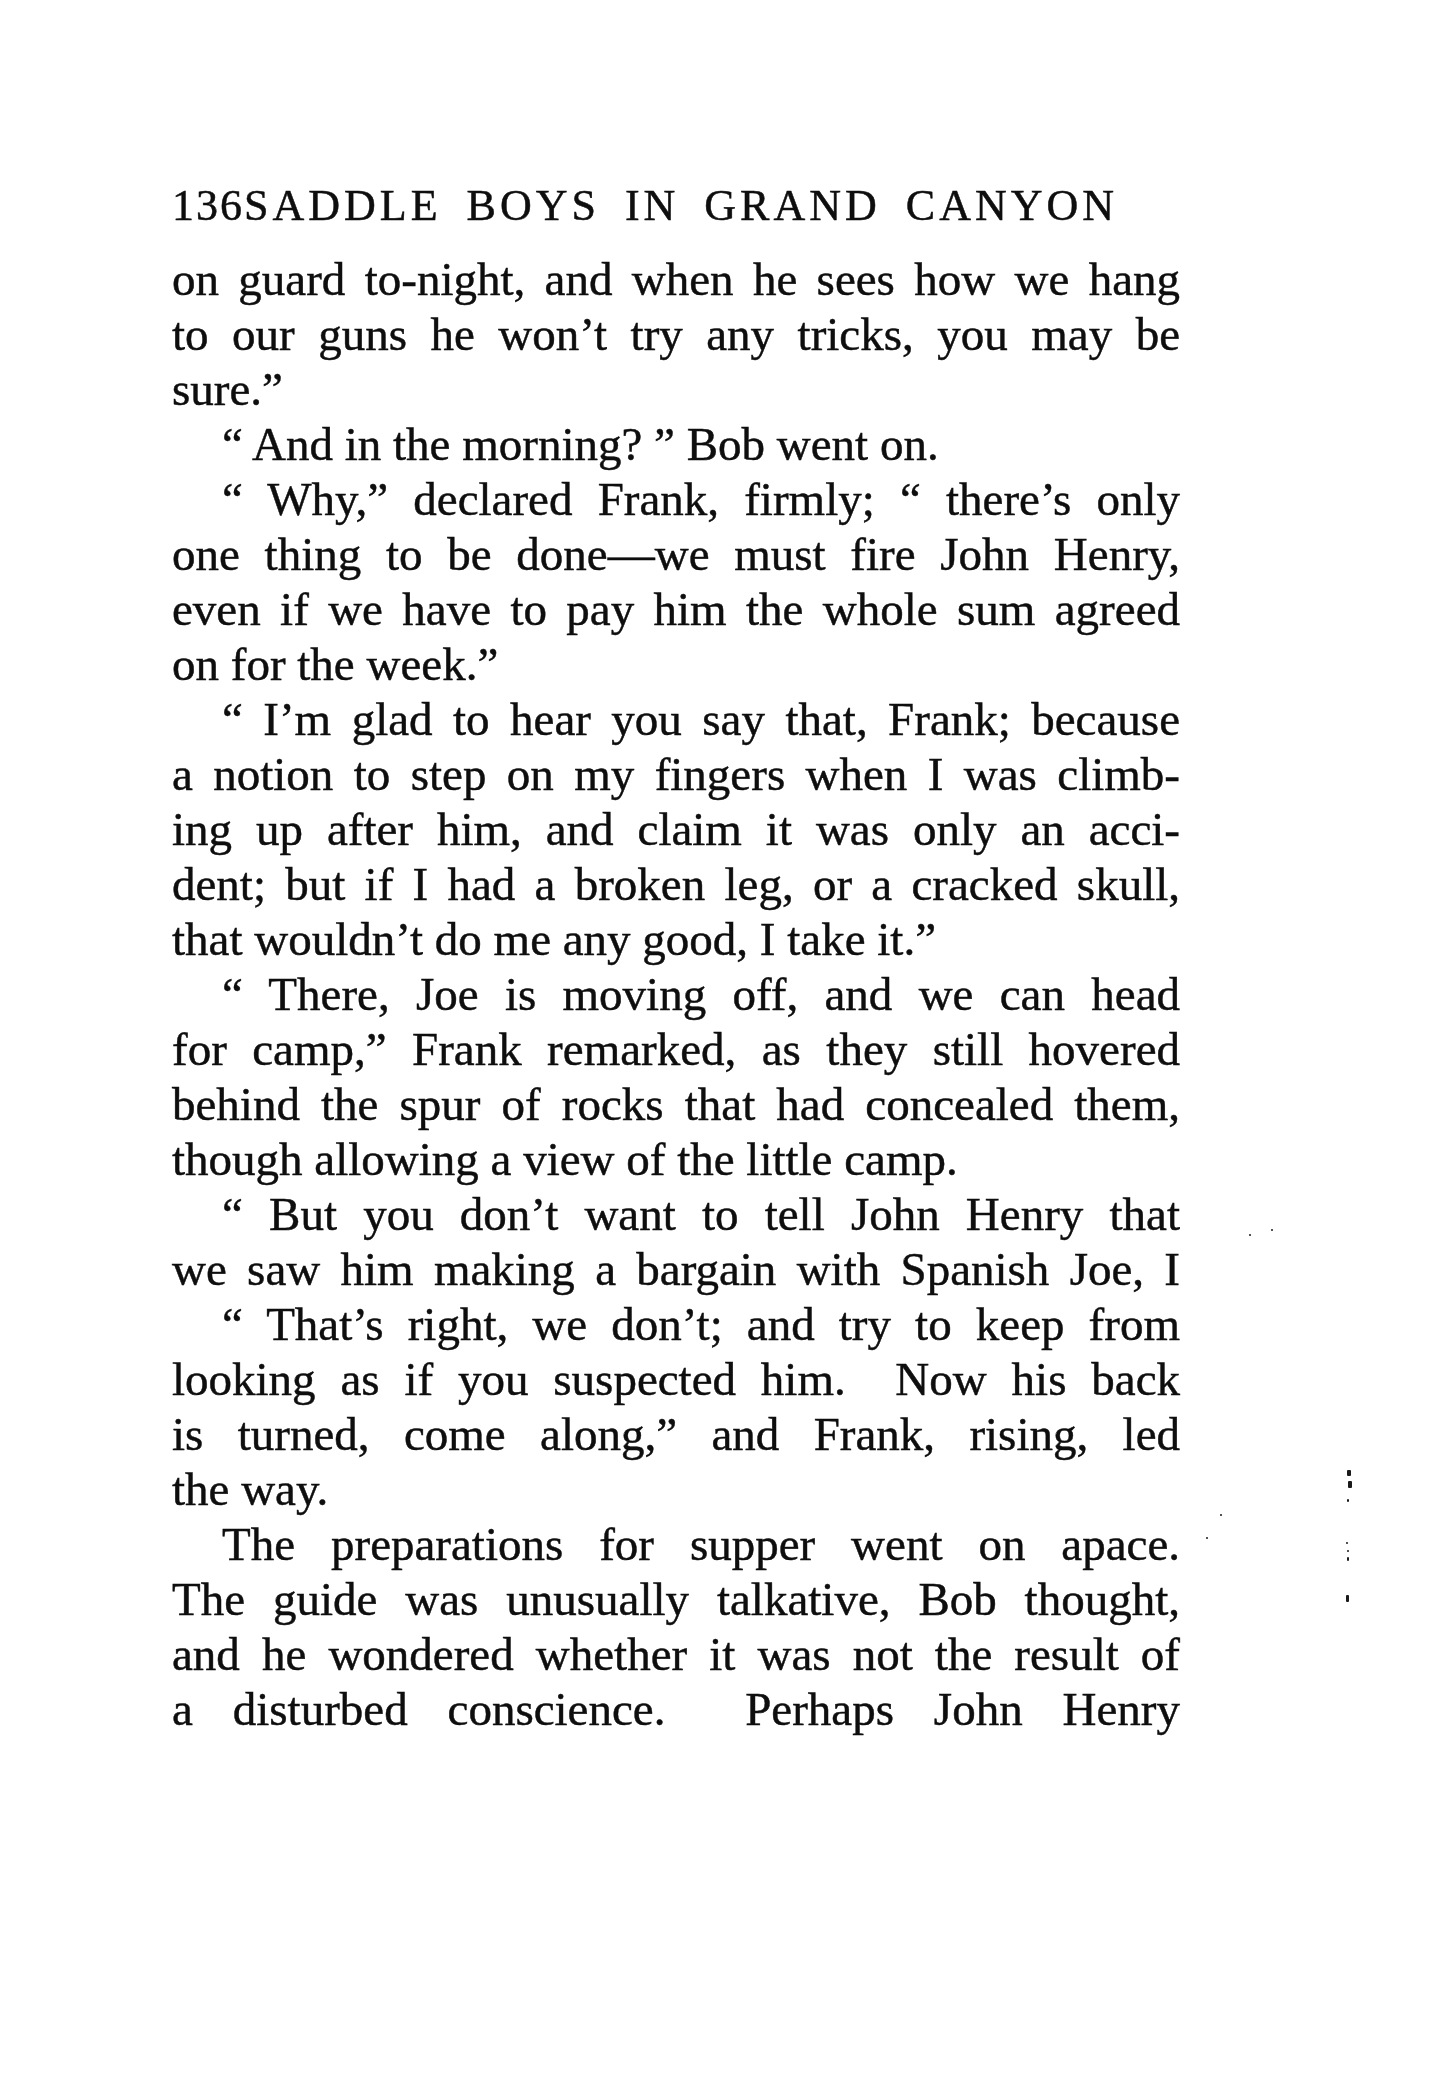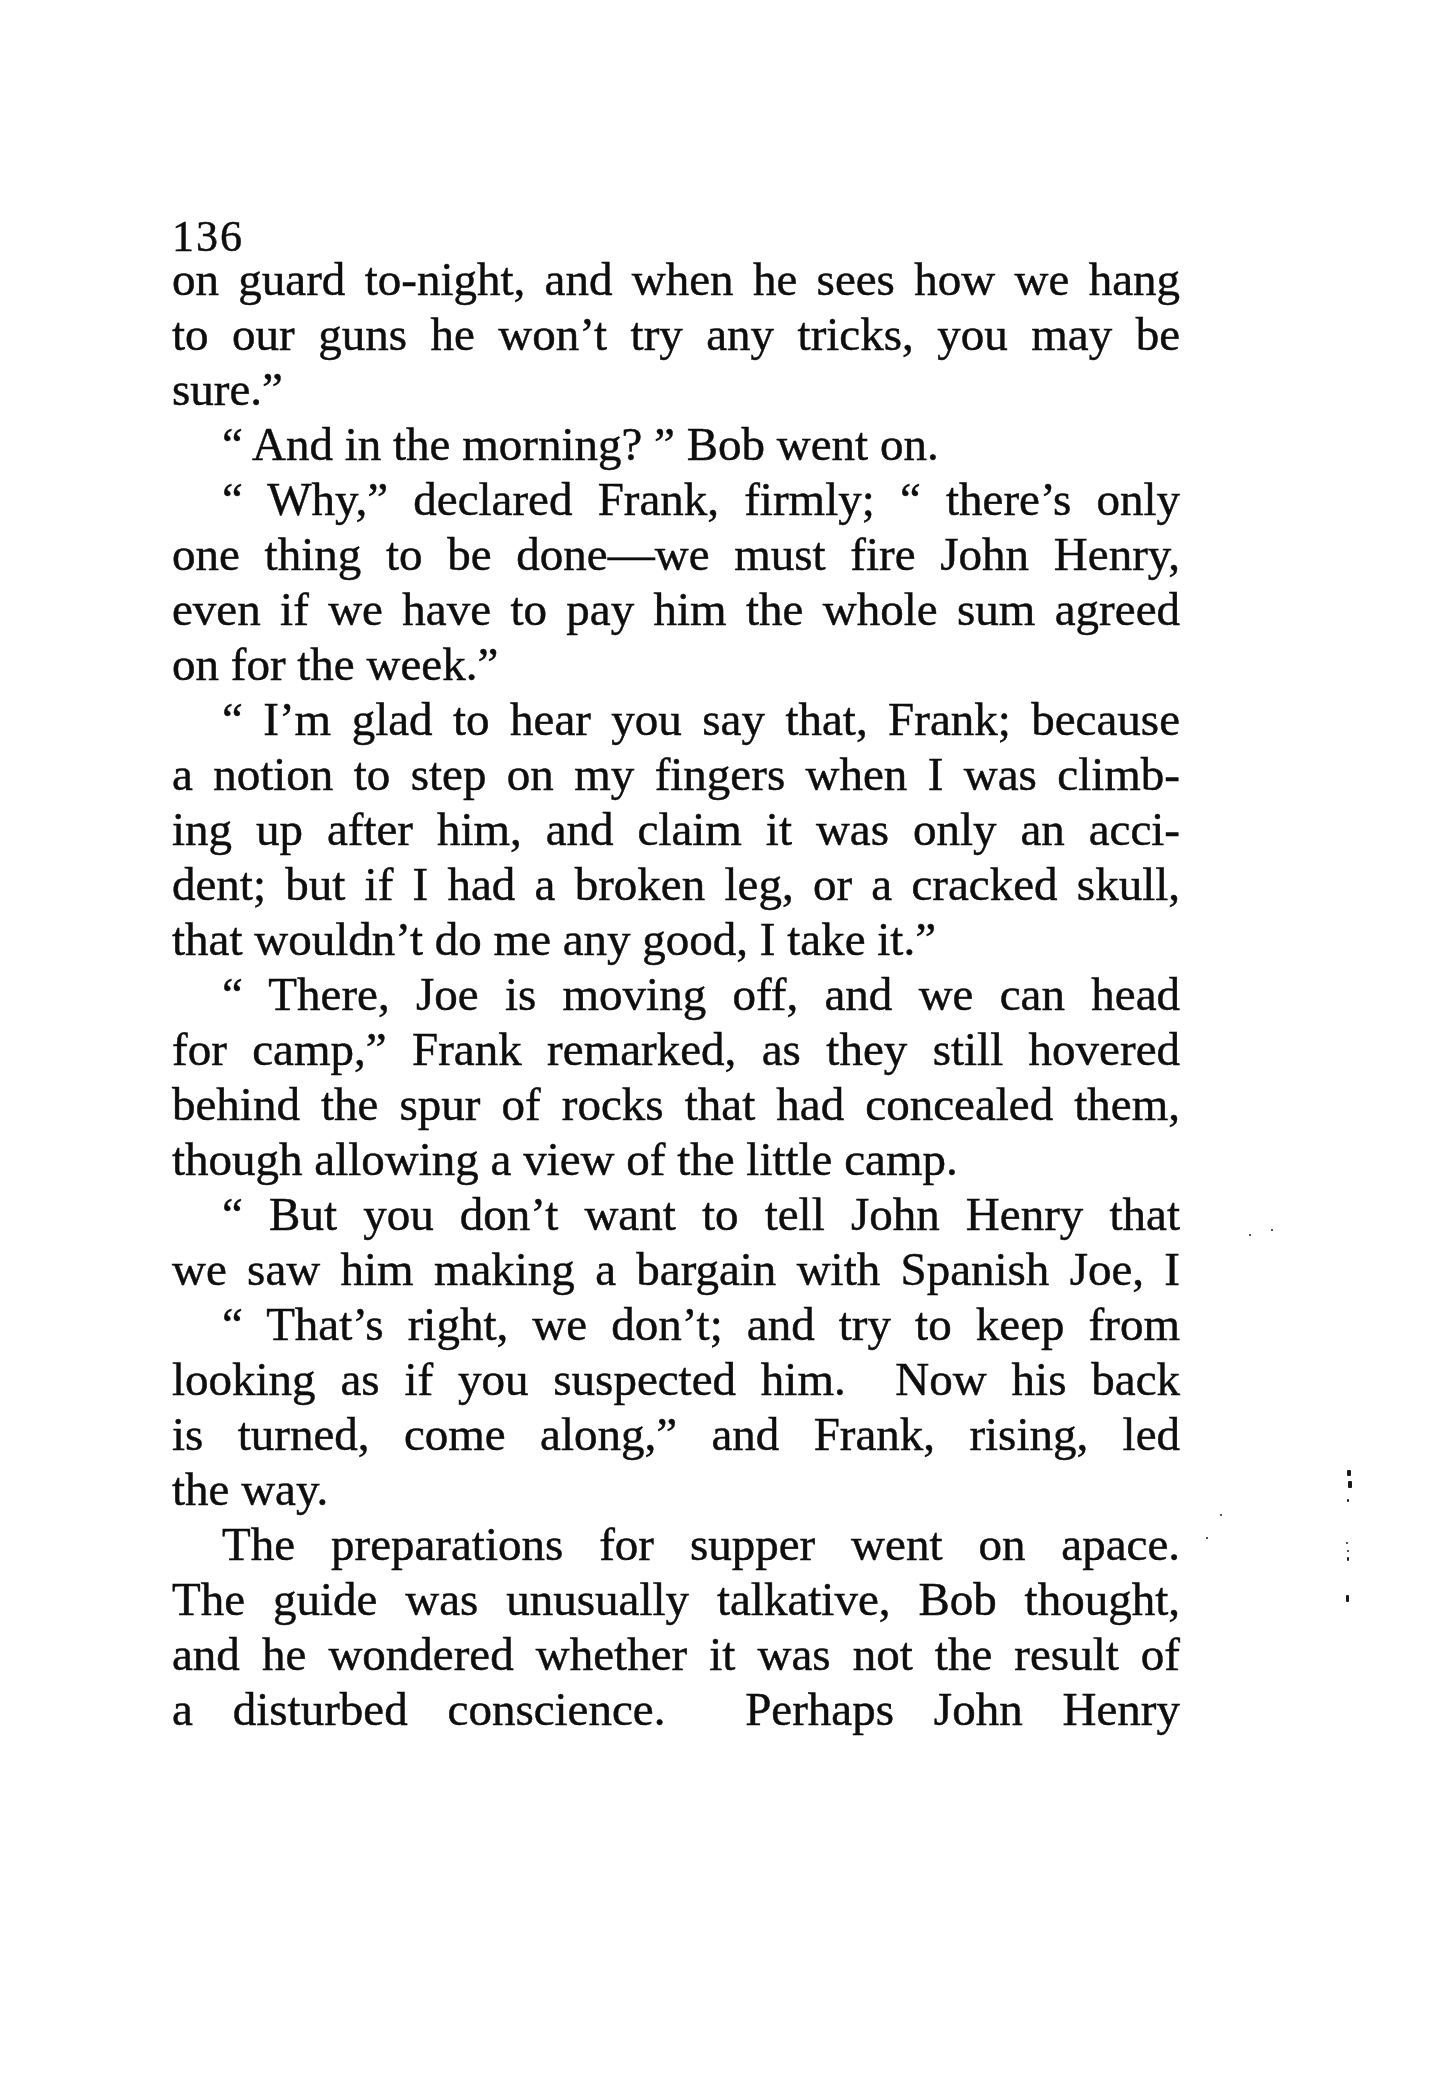--- a/index.html
+++ b/index.html
@@ -20,21 +20,20 @@
     position: absolute;
     left: 172px;
     top: 184px;
     width: 1008px;
     display: flex;
     justify-content: flex-start;
     align-items: baseline;
     white-space: nowrap;
     font-size: 44px;
     line-height: 44px;
-    margin-top: 31px;
     -webkit-text-stroke: 0.5px #0e0e0e;
   }
   .page-number {
     letter-spacing: 2px;
   }
   .header-title {
     letter-spacing: 4px;
     word-spacing: 10px;
   }
   .text-column {
@@ -67,20 +66,21 @@
     border-radius: 1px;
   }
 </style>
 </head>
 <body>
 
 <div class="page">
 
   <div class="running-header">
     <span class="page-number">136</span>
+    <span class="header-title">SADDLE BOYS IN GRAND CANYON</span>
   </div>
 
   <div class="text-column" id="text-column">
       <div class="text-line just">on guard to-night, and when he sees how we hang</div>
       <div class="text-line just">to our guns he won’t try any tricks, you may be</div>
       <div class="text-line left">sure.”</div>
       <div class="text-line left indent">“ And in the morning? ” Bob went on.</div>
       <div class="text-line just indent">“ Why,” declared Frank, firmly; “ there’s only</div>
       <div class="text-line just">one thing to be done—we must fire John Henry,</div>
       <div class="text-line just">even if we have to pay him the whole sum agreed</div>

